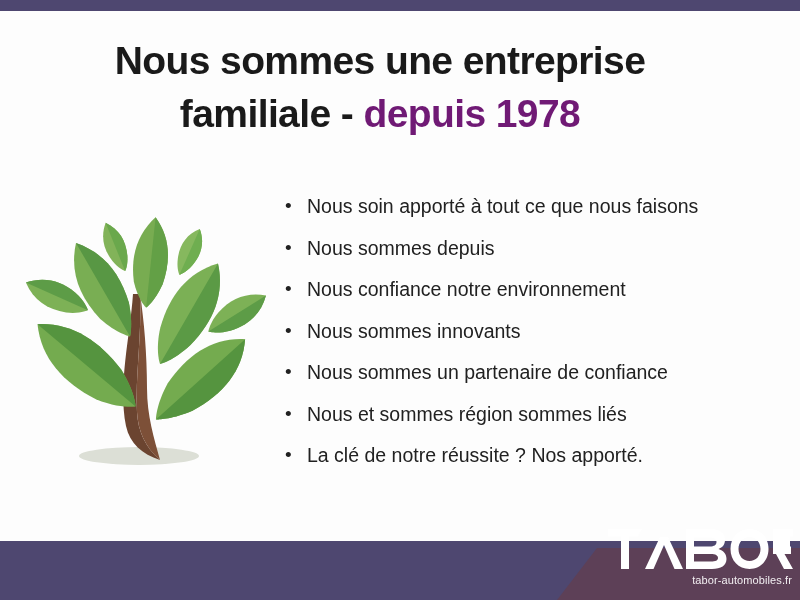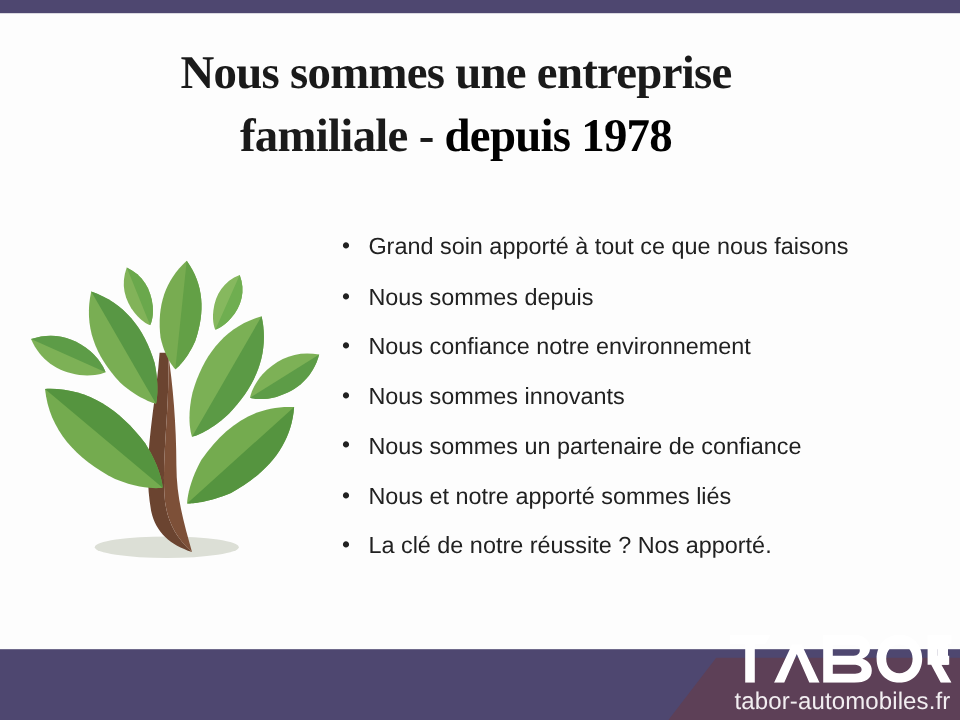--- a/index.html
+++ b/index.html
@@ -40,28 +40,27 @@
     position: absolute;
     left: 0;
     top: 34px;
     width: 760px;
     text-align: center;
     font-size: 39px;
     font-weight: bold;
     line-height: 53px;
     letter-spacing: -0.6px;
     color: #1a1a1a;
-    font-family: Liberation Serif, serif;
   }
   .headline .hl-line {
     display: block;
     white-space: nowrap;
   }
   .headline .hl-accent {
-    color: #000000;
+    color: #701a75;
   }
   .headline .hl-dash {
     color: #1a1a1a;
   }
 
   
   .bullets {
     position: absolute;
     left: 285px;
     top: 192px;
@@ -116,21 +115,21 @@
     top: 17px;
     width: 185px;
     height: 40px;
   }
   .logo-tagline {
     position: absolute;
     left: 0;
     right: 8px;
     top: 62px;
     text-align: right;
-    font-size: 20px;
+    font-size: 11px;
     color: #f2eef1;
     letter-spacing: 0.1px;
   }
 </style>
 </head>
 <body>
 
 <div class="slide">
 
   <div class="topbar"></div>
@@ -204,21 +203,21 @@
         </g>
 
       </g>
     </svg>
   </div>
 
   <div class="bullets">
 
     <div class="bullet-row">
       <span class="bullet-dot">•</span>
-      <span class="bullet-text">Grand soin apporté à tout ce que nous faisons</span>
+      <span class="bullet-text">Nous soin apporté à tout ce que nous faisons</span>
     </div>
 
     <div class="bullet-row">
       <span class="bullet-dot">•</span>
       <span class="bullet-text">Nous sommes depuis</span>
     </div>
 
     <div class="bullet-row">
       <span class="bullet-dot">•</span>
       <span class="bullet-text">Nous confiance notre environnement</span>
@@ -229,21 +228,21 @@
       <span class="bullet-text">Nous sommes innovants</span>
     </div>
 
     <div class="bullet-row">
       <span class="bullet-dot">•</span>
       <span class="bullet-text">Nous sommes un partenaire de confiance</span>
     </div>
 
     <div class="bullet-row">
       <span class="bullet-dot">•</span>
-      <span class="bullet-text">Nous et notre apporté sommes liés</span>
+      <span class="bullet-text">Nous et sommes région sommes liés</span>
     </div>
 
     <div class="bullet-row">
       <span class="bullet-dot">•</span>
       <span class="bullet-text">La clé de notre réussite ? Nos apporté.</span>
     </div>
 
   </div>
 
   <div class="bottombar"></div>

